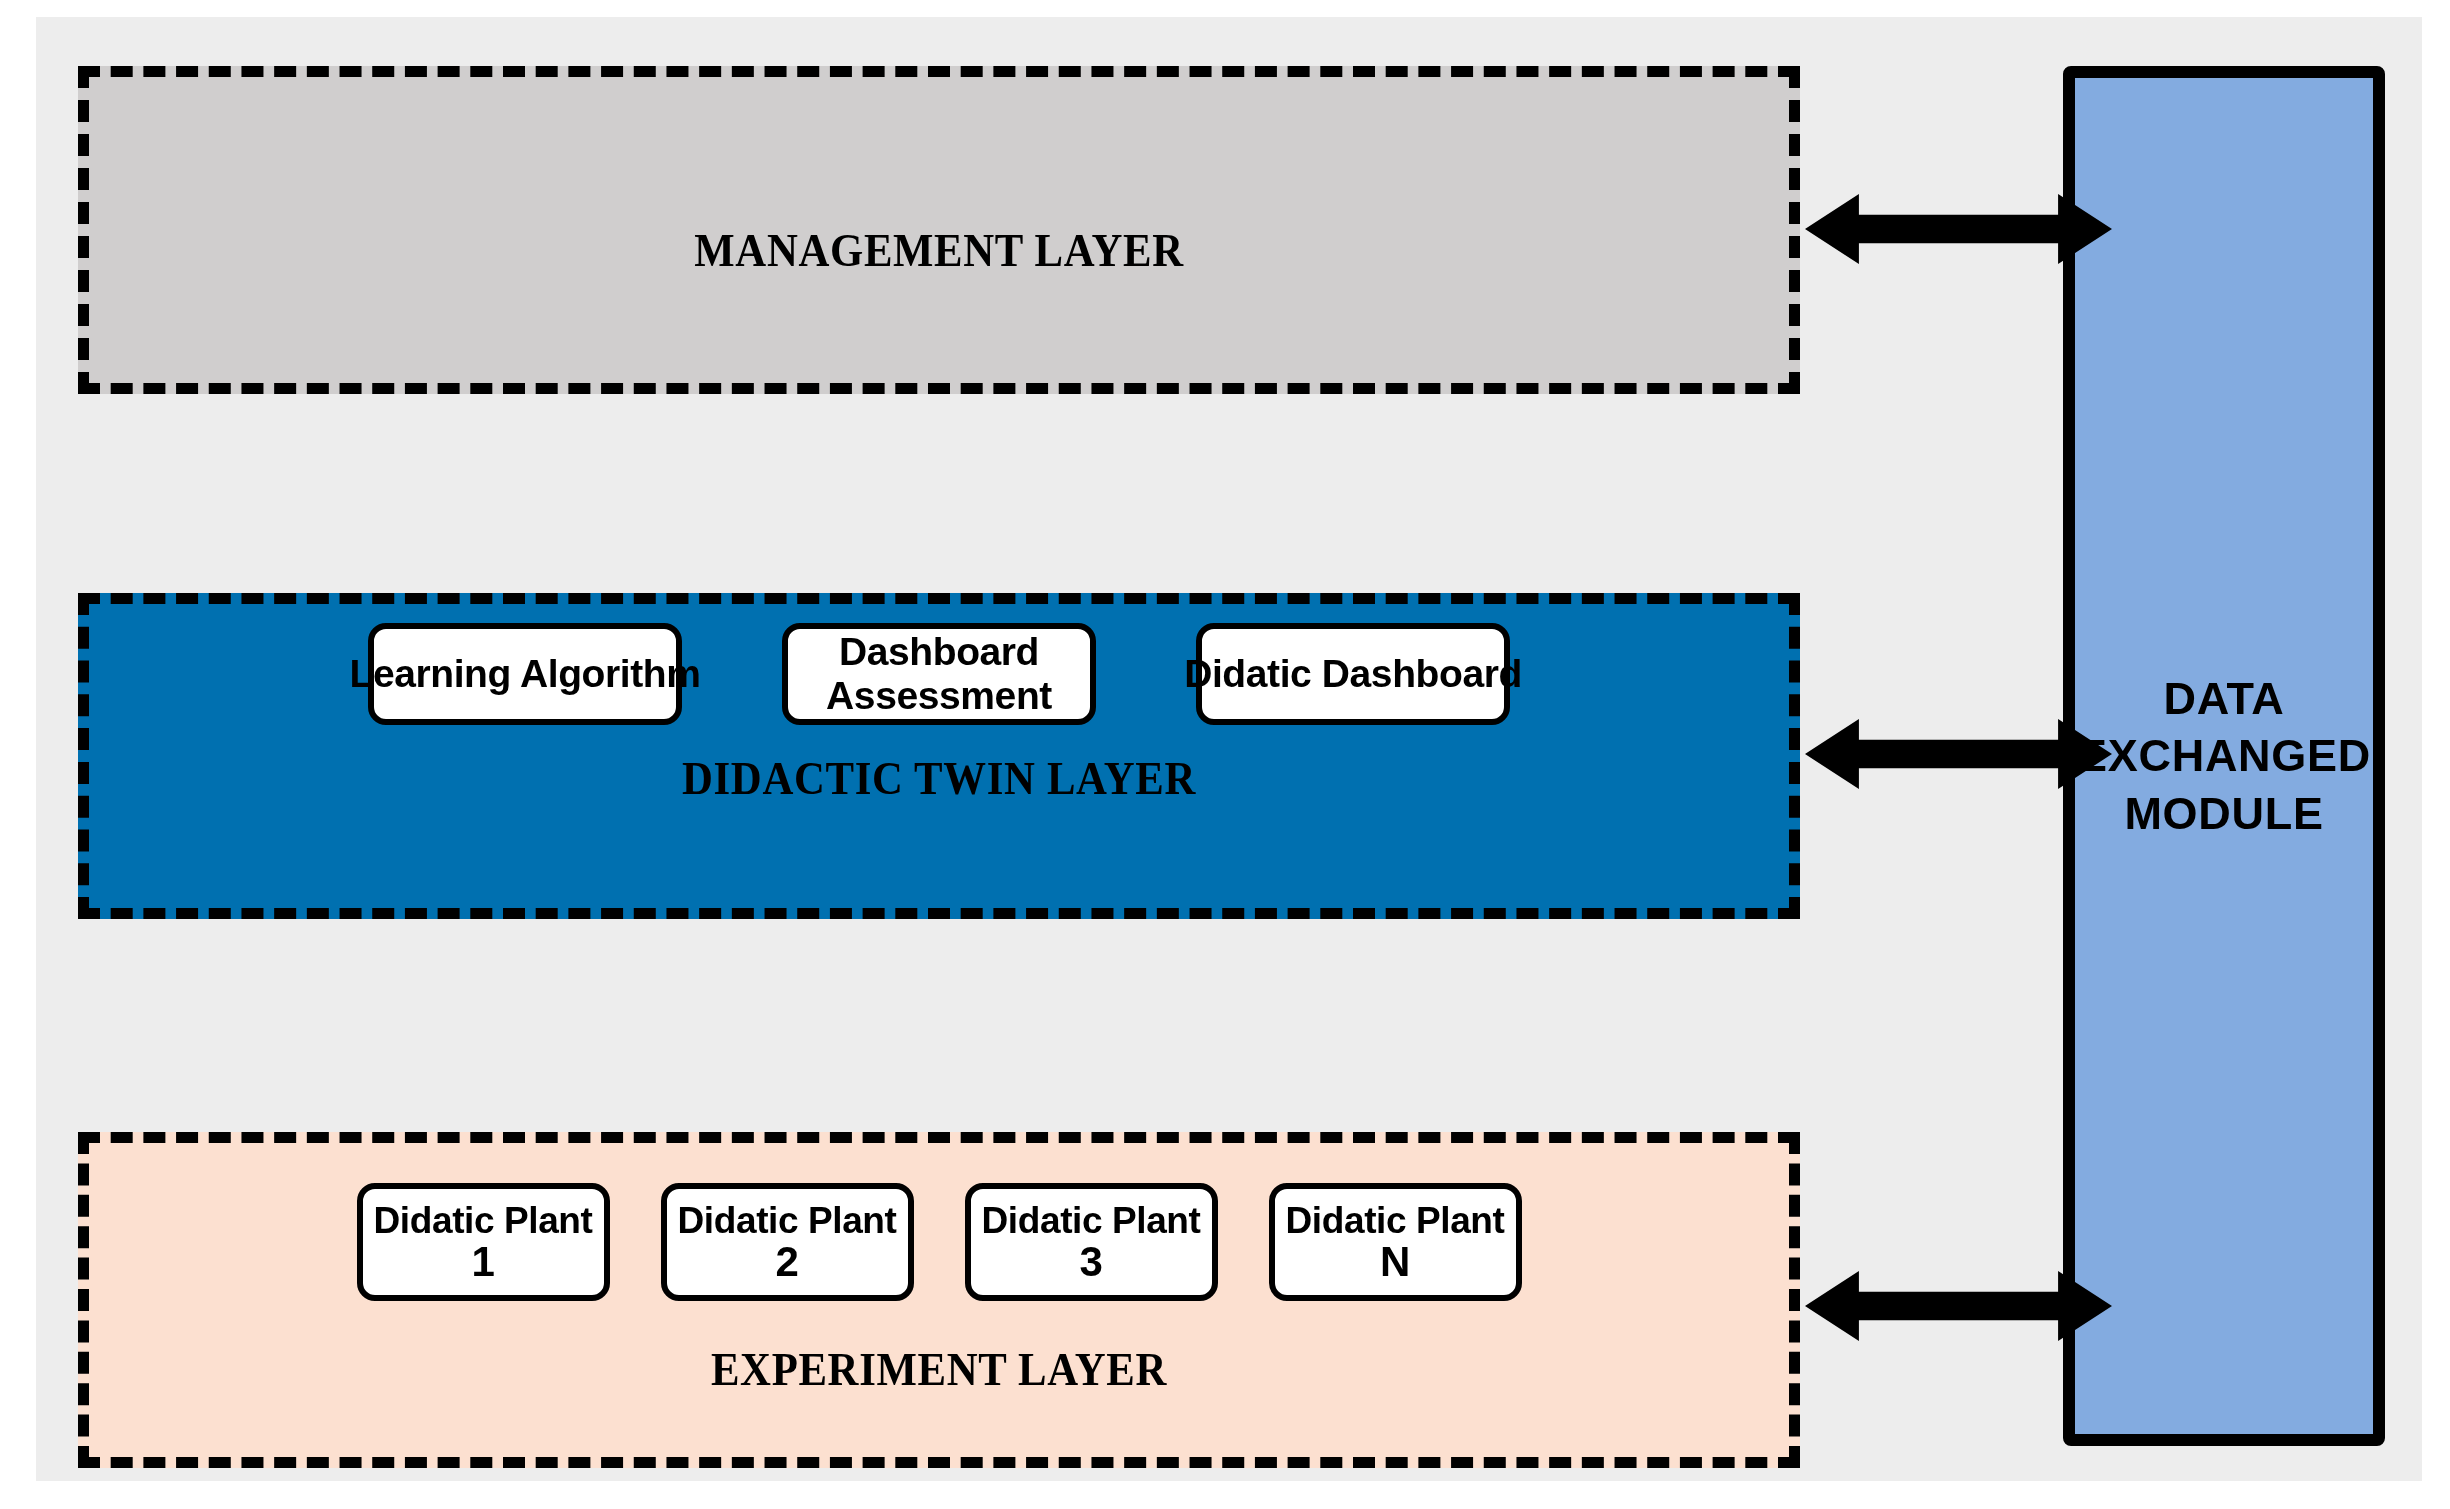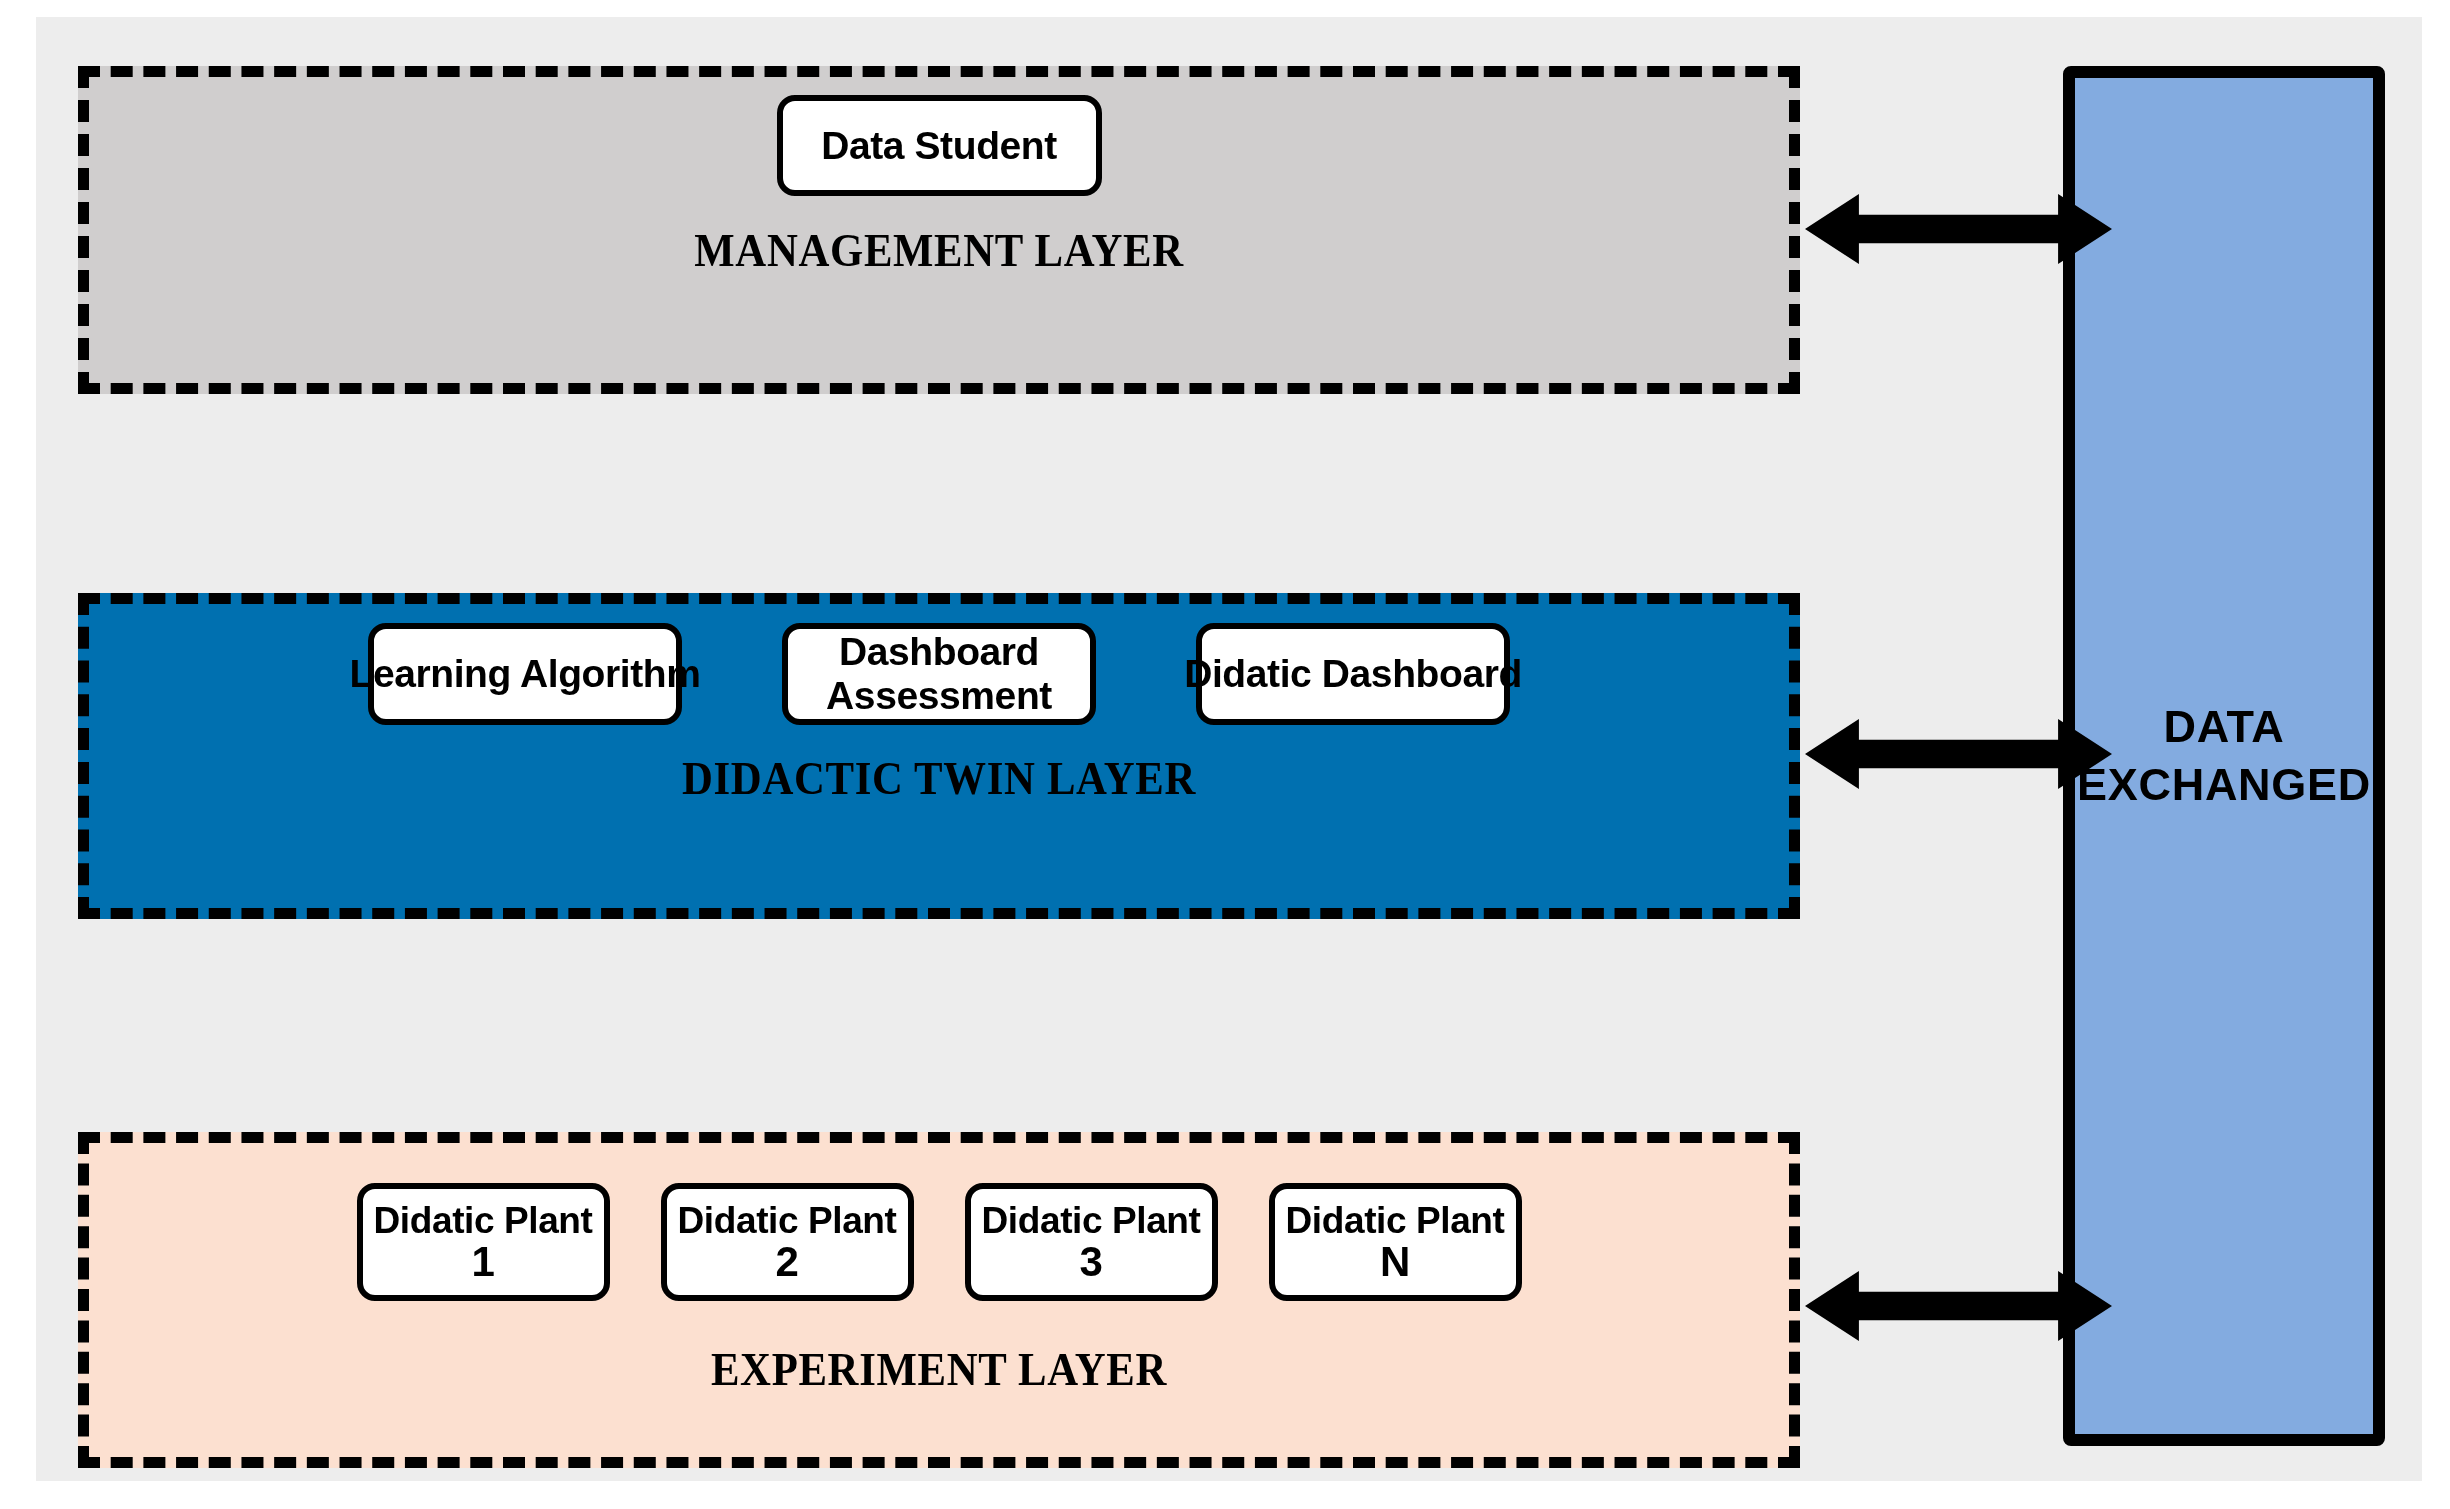--- a/index.html
+++ b/index.html
@@ -165,23 +165,20 @@
 </style>
 </head>
 <body>
 
 <div id="diagram">
 
   <div class="canvas-plate"></div>
 
   <div class="layer layer-management">
     <div class="layer-boxes">
-      <div class="node node-mgmt wide">
-        <span>Data Student</span>
-      </div>
     </div>
     <div class="layer-caption">MANAGEMENT LAYER</div>
   </div>
 
   <div class="layer layer-didactic">
     <div class="layer-boxes">
       <div class="node node-twin">
         <span>Learning Algorithm</span>
       </div>
       <div class="node node-twin two-line">
@@ -214,20 +211,21 @@
         <span class="plant-index">N</span>
       </div>
     </div>
     <div class="layer-caption">EXPERIMENT LAYER</div>
   </div>
 
   <div class="module">
     <div class="module-label">
       <span>DATA</span>
       <span>EXCHANGED</span>
+      <span>MODULE</span>
     </div>
   </div>
 
   <div class="arrow arrow-1">
     <svg viewBox="0 0 410 110" preserveAspectRatio="none" aria-hidden="true">
       <polygon points="0,55 72,8 72,36 338,36 338,8 410,55 338,102 338,74 72,74 72,102" fill="#000000"></polygon>
     </svg>
   </div>
   <div class="arrow arrow-2">
     <svg viewBox="0 0 410 110" preserveAspectRatio="none" aria-hidden="true">

